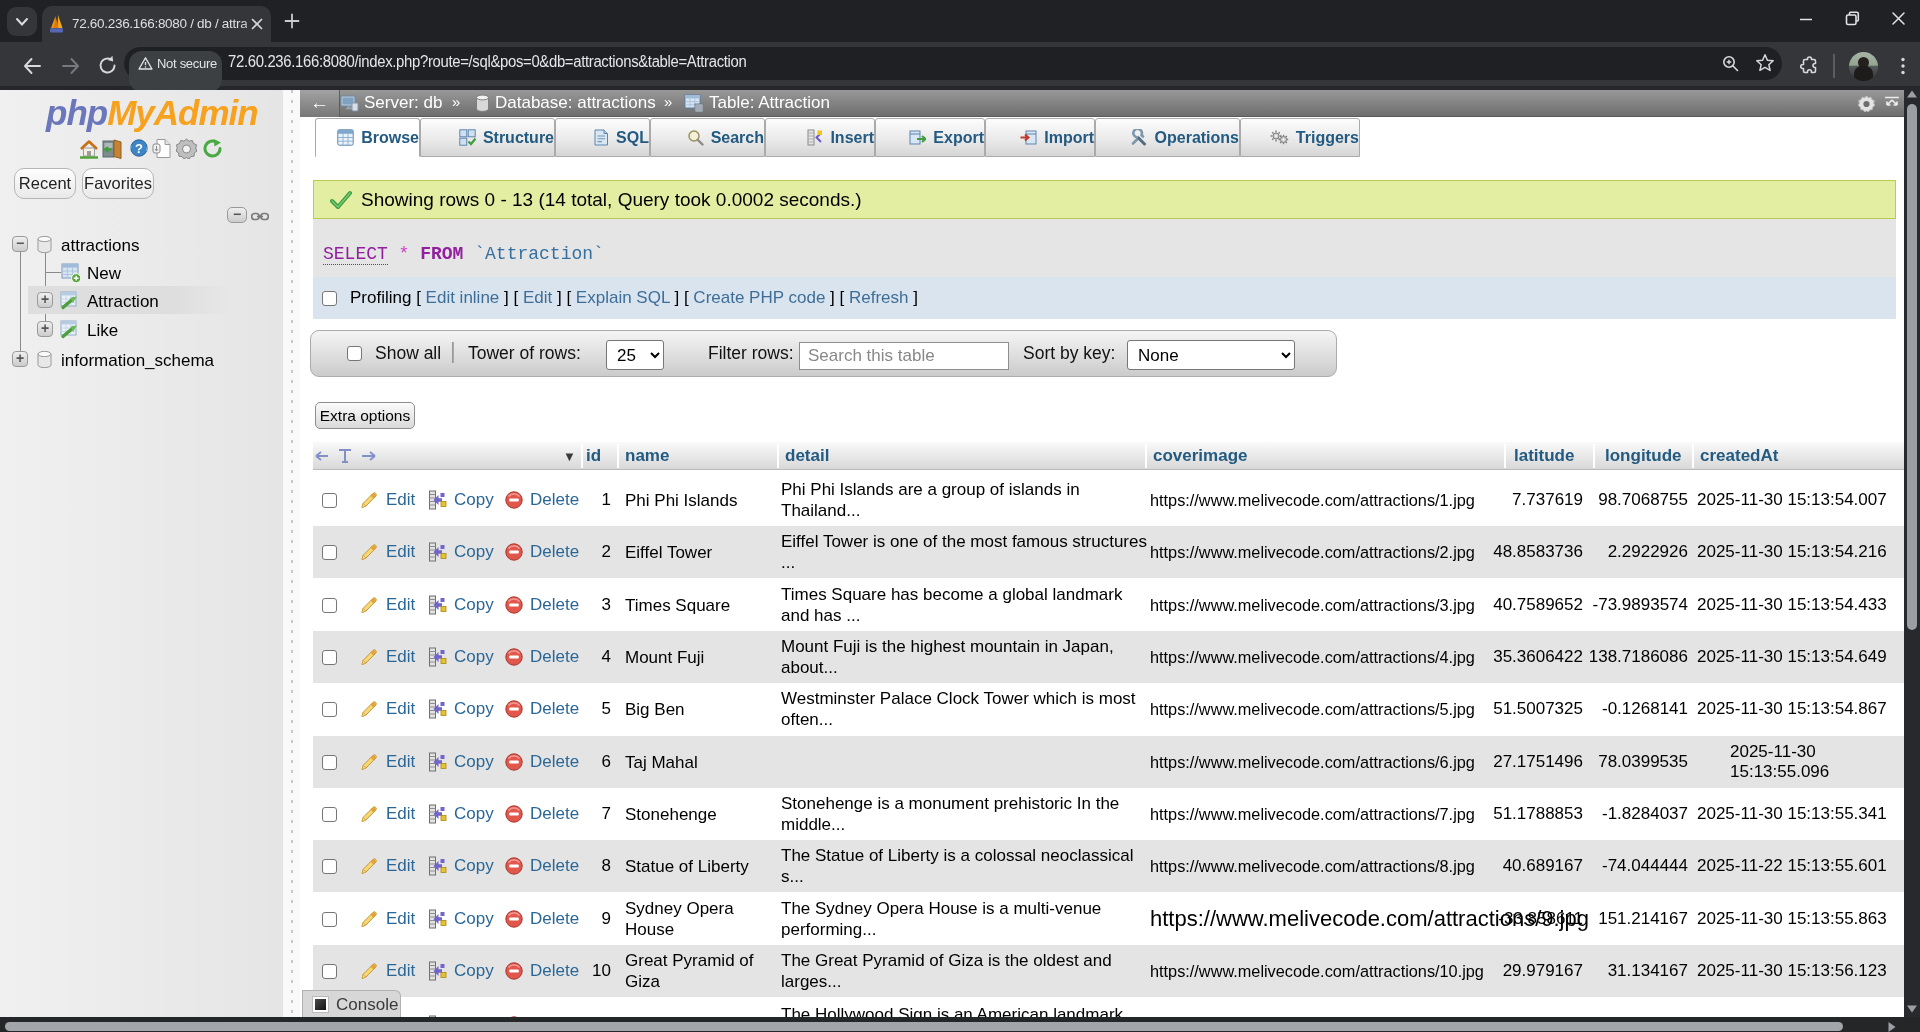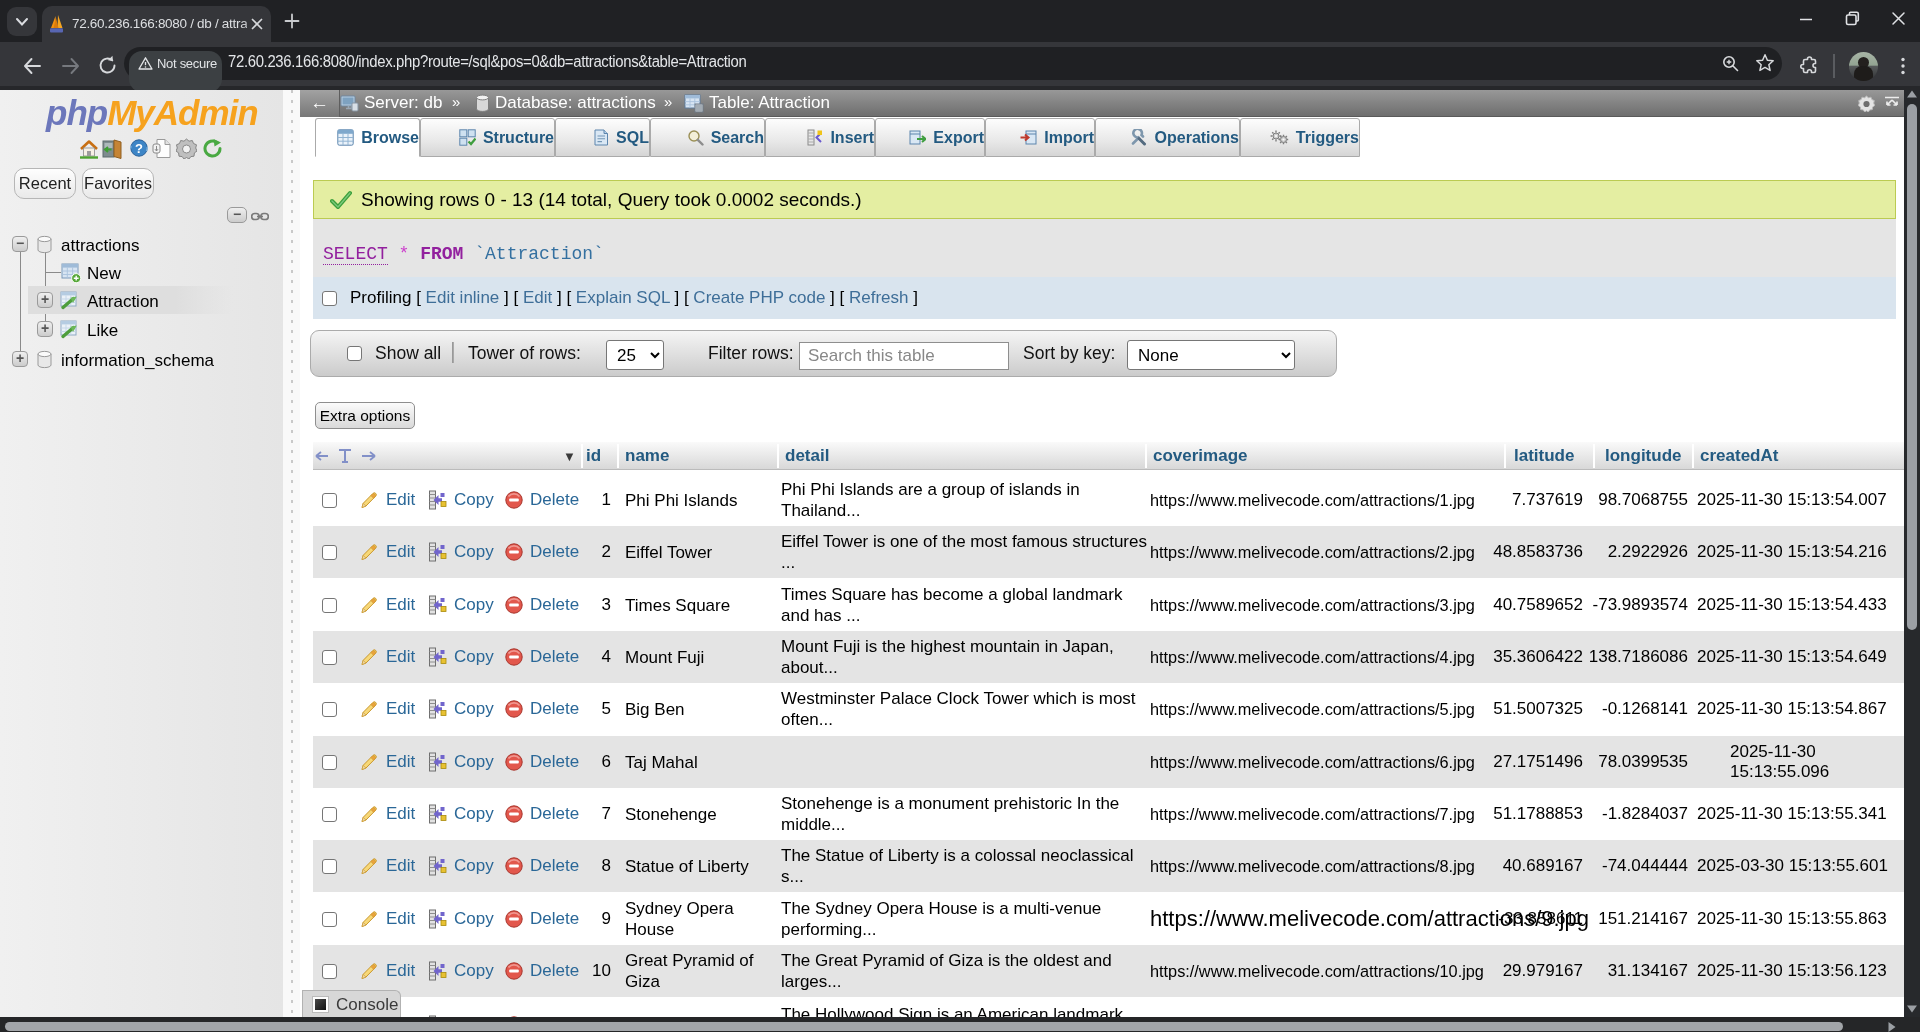--- a/index.html
+++ b/index.html
@@ -563,21 +563,21 @@
     <svg class="abs" style="left:192px;top:17px" width="18" height="18">
             <use href="#i-del"></use>
           </svg>
     <span class="c lnk" style="left:217px;">Delete</span>
     <span class="c num" style="left:240px;width:58px;">8</span>
     <span class="c two" style="left:312px;">Statue of Liberty</span>
     <span class="c two" style="left:468px;">The Statue of Liberty is a colossal neoclassical<br>s...</span>
     <span class="c" style="left:837px;font-size:16.3px;">https://www.melivecode.com/attractions/8.jpg</span>
     <span class="c num" style="left:1150px;width:120px;">40.689167</span>
     <span class="c num" style="left:1285px;width:90px;">-74.044444</span>
-    <span class="c" style="left:1384px;">2025-03-30 15:13:55.601</span>
+    <span class="c" style="left:1384px;">2025-11-22 15:13:55.601</span>
   </div>
   <div class="row odd" style="top:803px;">
     <span class="cb15" style="left:9px;top:19px;"></span>
     <svg class="abs" style="left:46px;top:16px" width="20" height="20">
             <use href="#i-pencil"></use>
           </svg>
     <span class="c lnk" style="left:73px;">Edit</span>
     <svg class="abs" style="left:115px;top:16px" width="20" height="20">
             <use href="#i-copy"></use>
           </svg>

